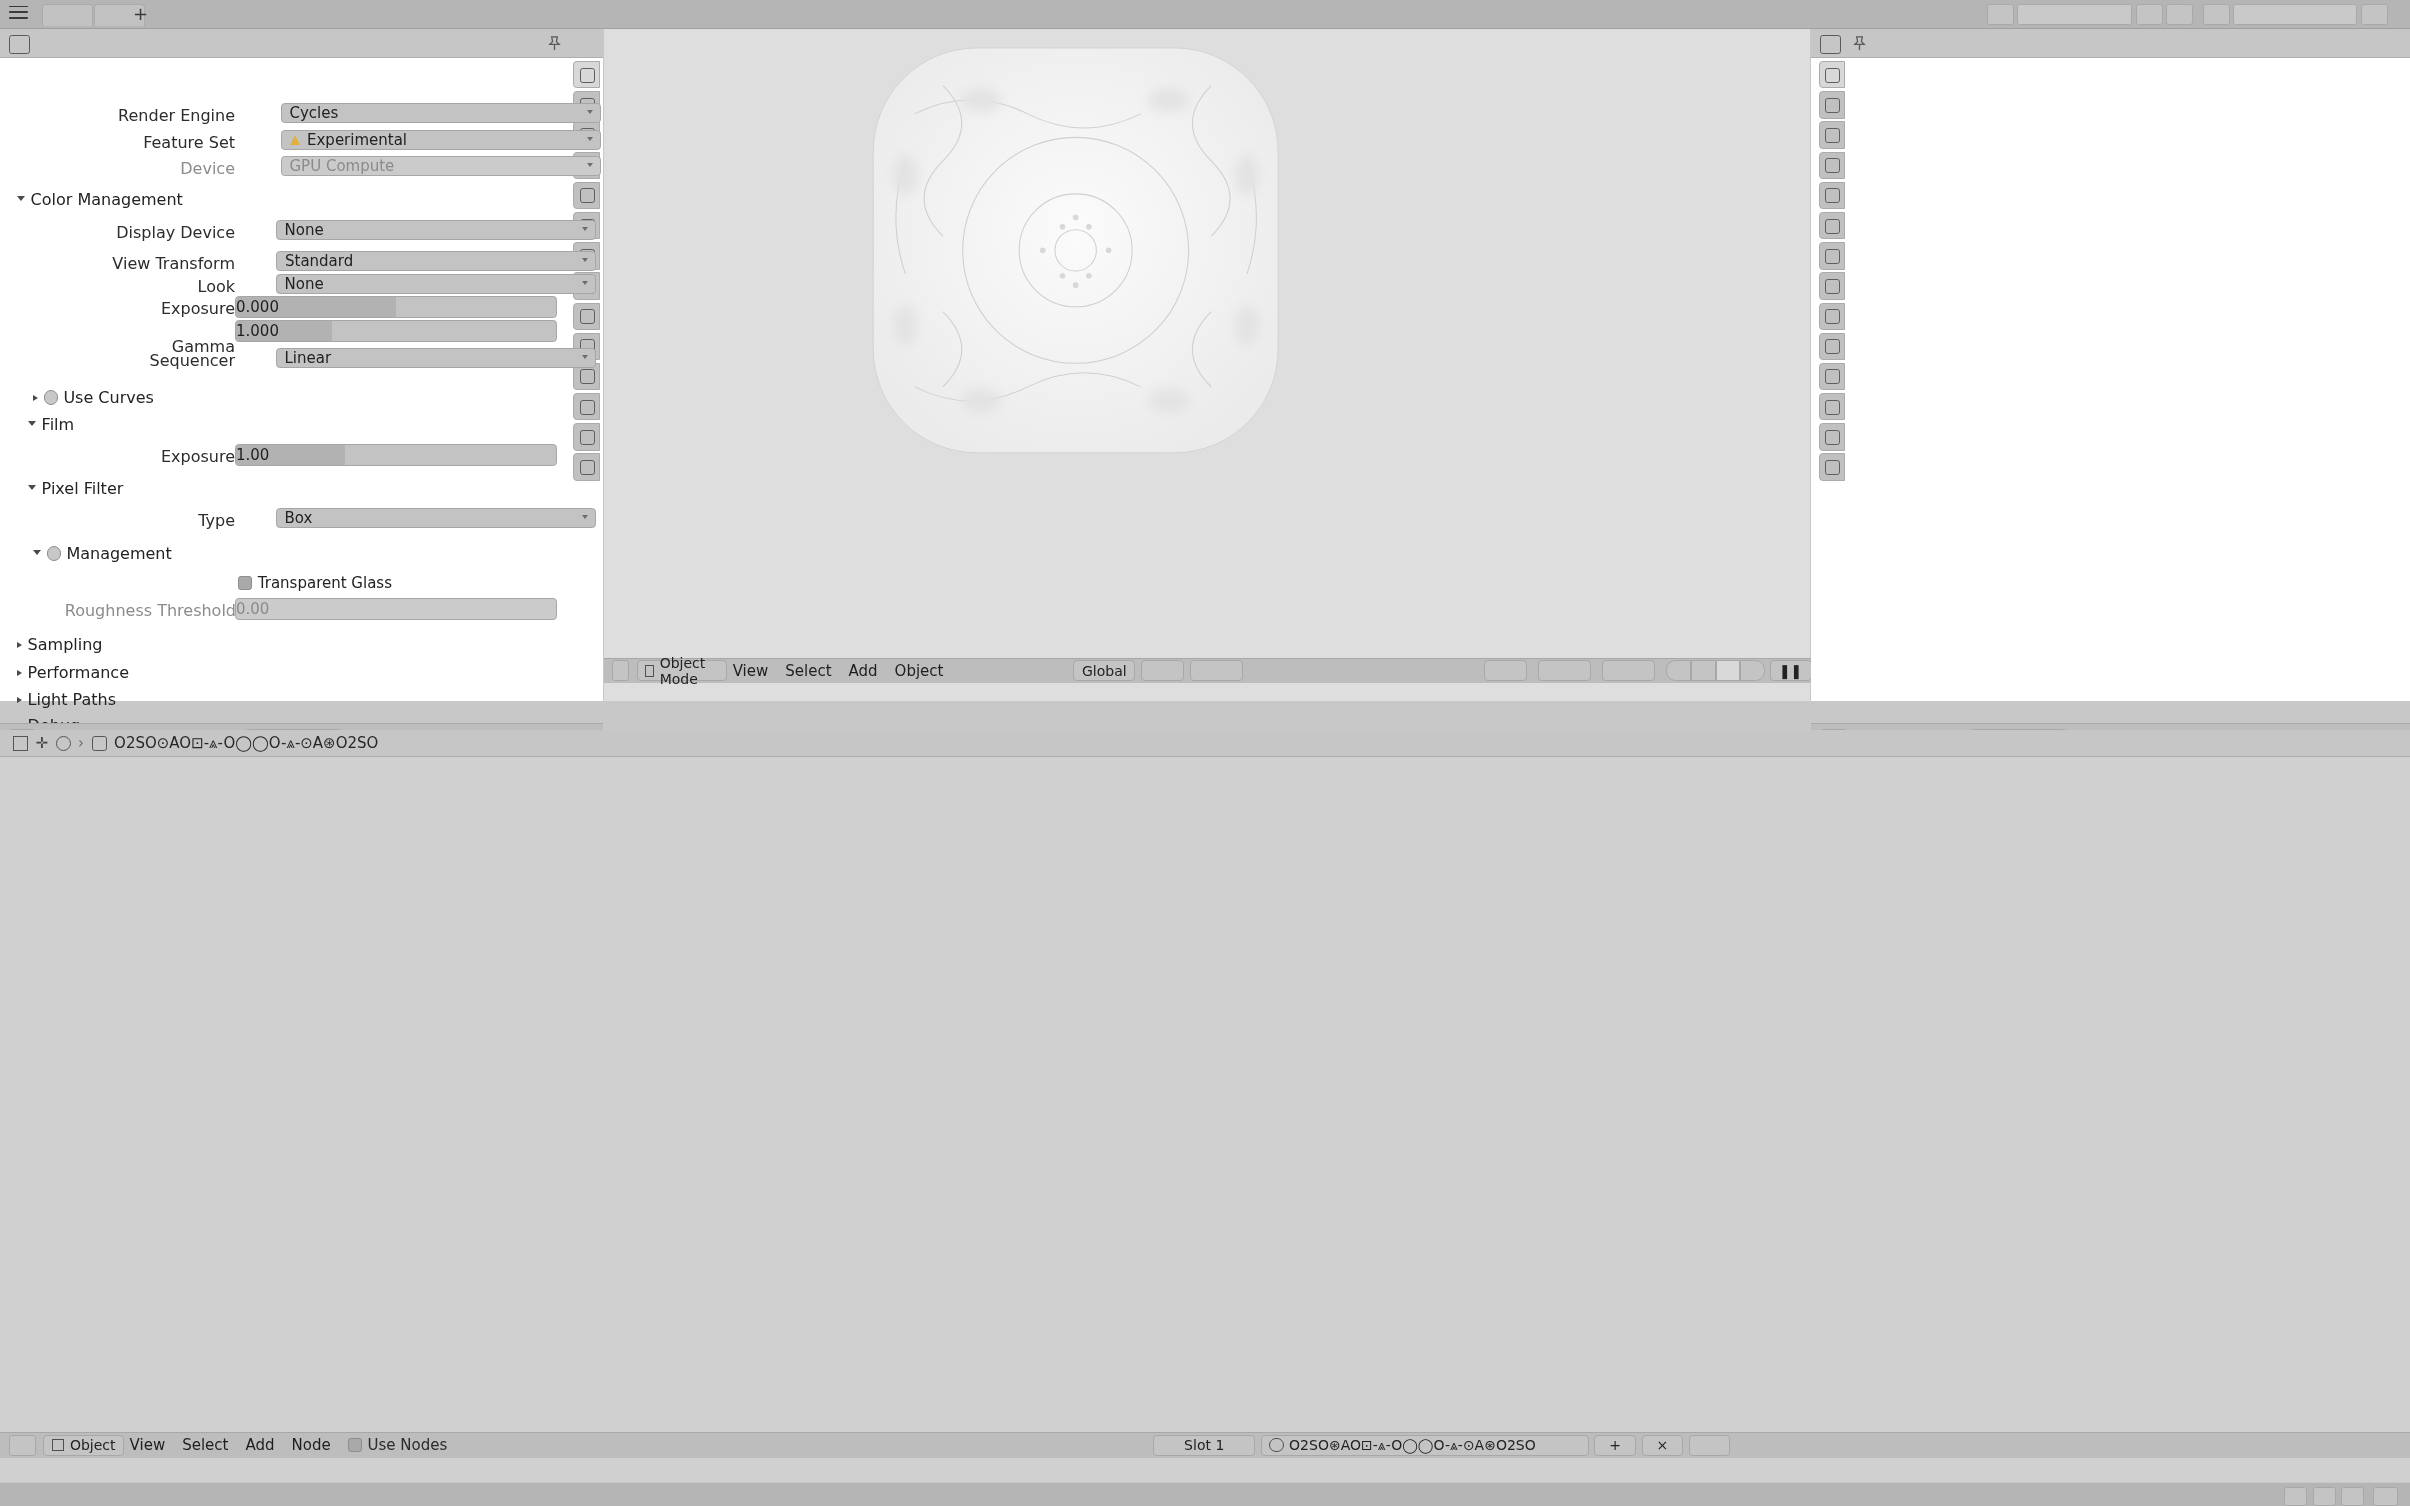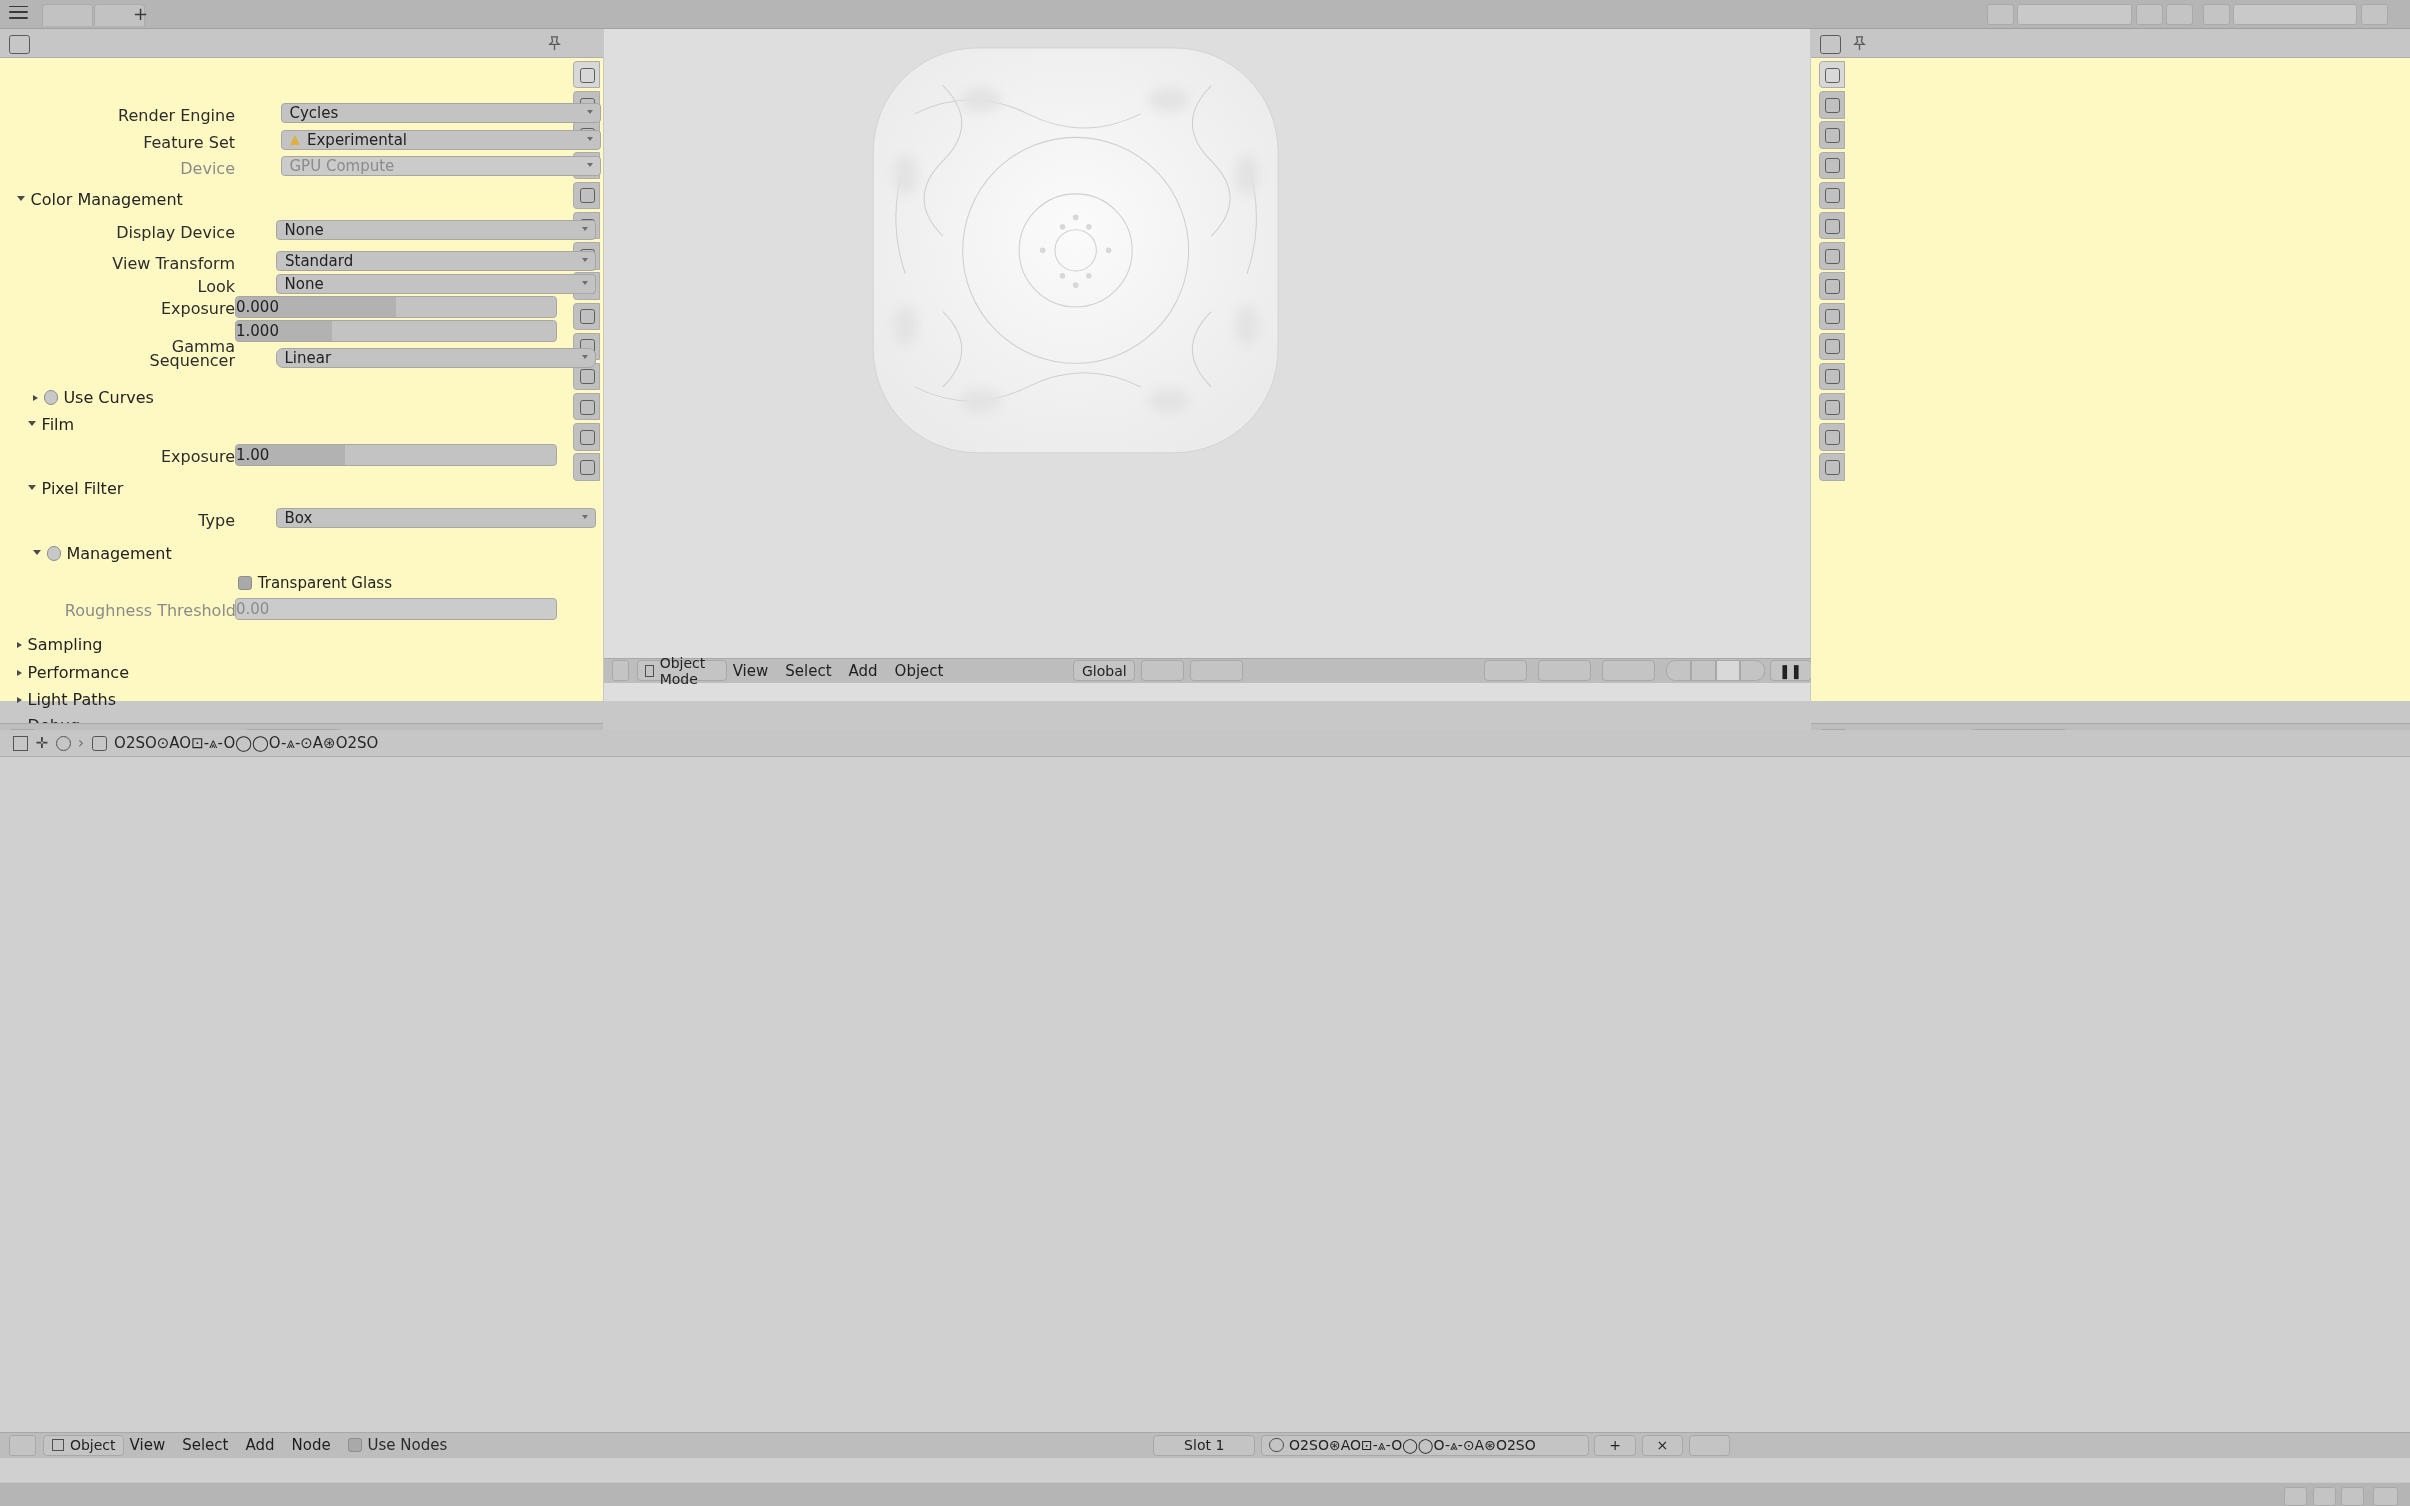--- a/index.html
+++ b/index.html
@@ -15,21 +15,21 @@
   .wtab.t2{left:94px;width:49px;}
   .plusbtn{position:absolute;left:130px;top:4.7px;width:21px;height:19px;color:#3a3a3a;font-size:18px;text-align:center;line-height:18px;}
   .tr-group{position:absolute;top:4.7px;height:20px;display:flex;align-items:center;gap:3.8px;}
   .mini-field{height:19px;background:#c9c9c9;border:0.9px solid #a9a9a9;border-radius:2.8px;}
   .mini-btn{width:24.5px;height:19px;background:#c4c4c4;border:0.9px solid #a9a9a9;border-radius:2.8px;position:relative;}
 
   
   .panel{position:absolute;background:#d4d4d4;}
 
   
-  .props{background:#fef9c3;}
+  .props{background:#ffffff;}
   .plabel{position:absolute;text-align:right;color:#2c2c2c;font-size:16px;}
   .pfield{position:absolute;height:20px;background:#c3c3c3;border:0.9px solid #a6a6a6;border-radius:3.8px;display:flex;align-items:center;padding:0 7.5px;box-sizing:border-box;color:#222;font-size:15px;margin-left:41px;}
   .pfield.dim{color:#8b8b8b;background:#cbcbcb;}
   .pfield .caret{position:absolute;right:6.6px;top:5.6px;width:0;height:0;border-left:3.8px solid transparent;border-right:3.8px solid transparent;border-top:4.7px solid #6d6d6d;}
   .slider{position:absolute;height:20px;background:#c3c3c3;border:0.9px solid #a6a6a6;border-radius:3.8px;overflow:hidden;}
   .slider .fill{position:absolute;left:0;top:0;bottom:0;background:#b2b2b2;}
   .slider .txt{position:absolute;width:100%;line-height:20px;font-size:15px;color:#1f1f1f;}
   .sect{position:absolute;font-size:16px;color:#232323;display:flex;align-items:center;gap:5.6px;}
   .tri{width:0;height:0;border-left:5.6px solid #4a4a4a;border-top:3.8px solid transparent;border-bottom:3.8px solid transparent;}
   .tri.open{border-left:4.7px solid transparent;border-right:4.7px solid transparent;border-top:5.6px solid #4a4a4a;}
@@ -187,21 +187,21 @@
         <div class="txt">0.000</div>
       </div>
 
     <div class="plabel" style="left:56px;top:308px;width:179px;">Gamma</div>
     <div class="slider" style="left:235px;top:291px;width:320px;">
         <div class="fill" style="width:30%"></div>
         <div class="txt">1.000</div>
       </div>
 
     <div class="plabel" style="left:56px;top:322px;width:179px;">Sequencer</div>
-    <div class="pfield" style="left:235px;top:319px;width:320px;border-radius:7px;">
+    <div class="pfield" style="left:235px;top:319px;width:320px;">
         <span>Linear</span>
         <span class="caret"></span>
       </div>
 
     <div class="sect" style="left:33px;top:359px;">
         <span class="tri"></span>
         <span class="chk"></span>
         <span>Use Curves</span>
       </div>
 

